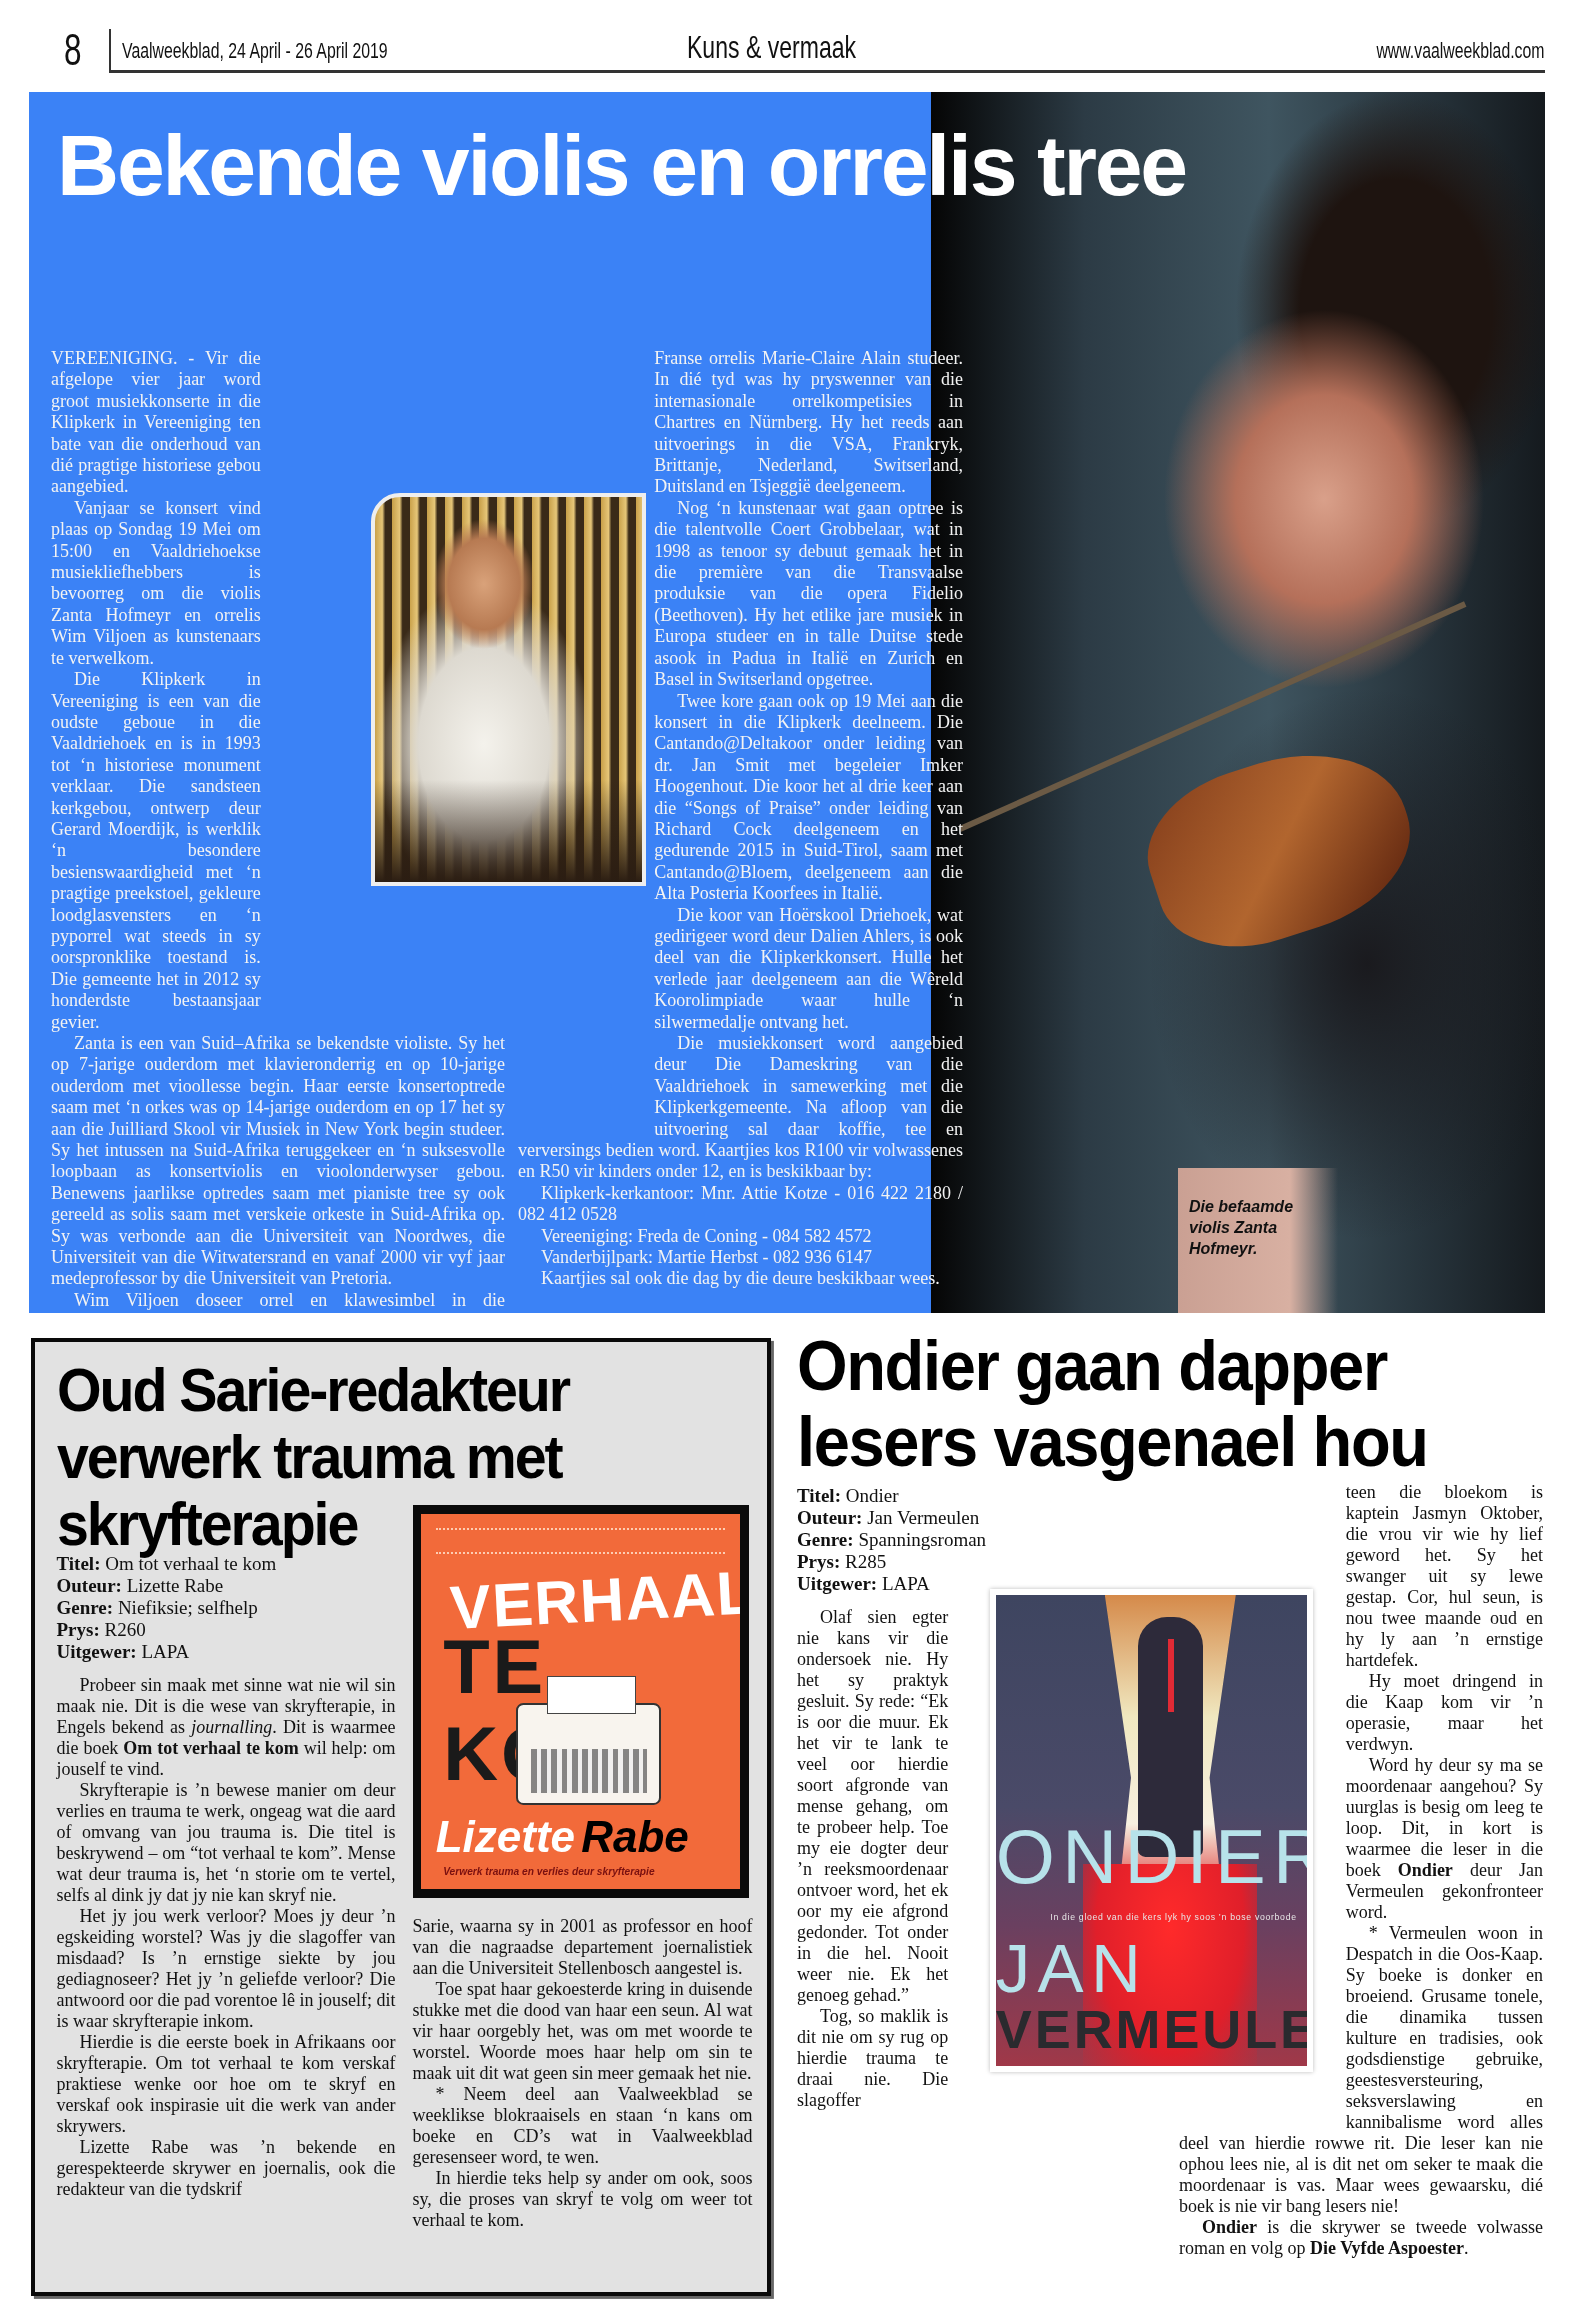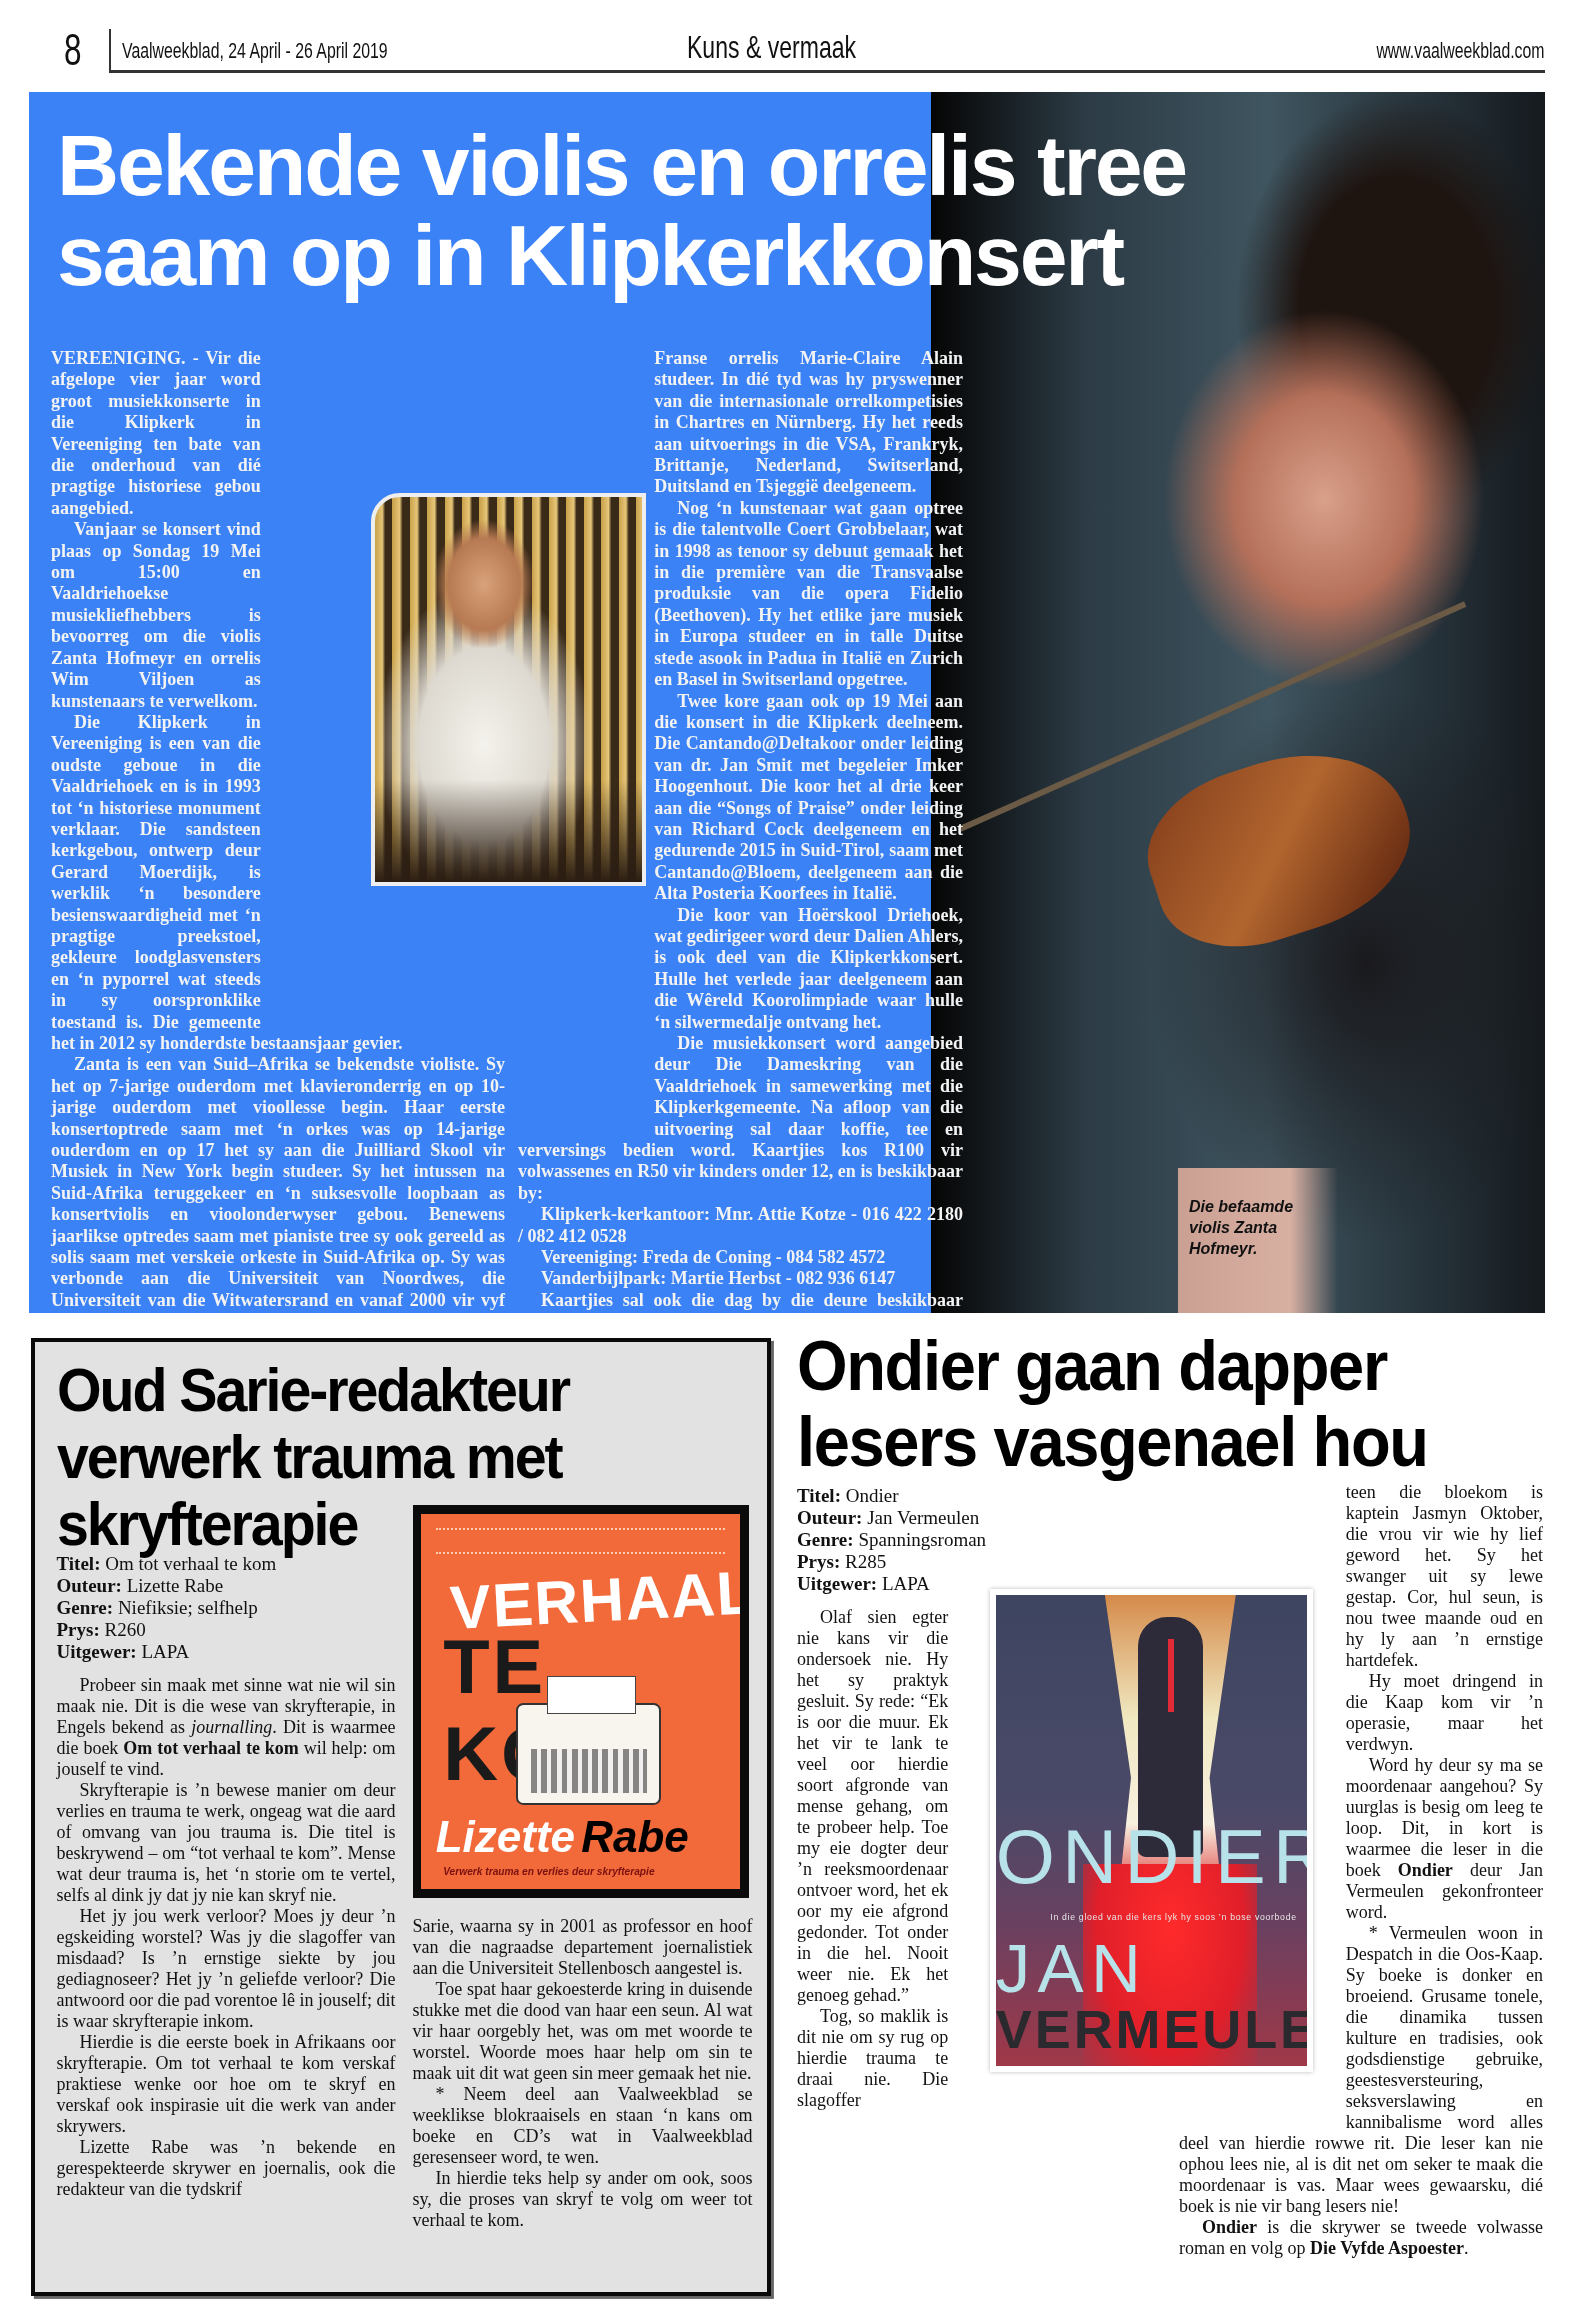--- a/index.html
+++ b/index.html
@@ -21,21 +21,21 @@
     background:
       radial-gradient(ellipse 160px 189px at 393px 407px, #d9a08a 0%, #b5705a 55%, rgba(60,40,40,0) 100%),
       radial-gradient(ellipse 160px 218px at 465px 218px, #1e1410 0%, #1e1410 60%, rgba(0,0,0,0) 100%),
       radial-gradient(ellipse 218px 276px at 436px 872px, #1a1a1e 0%, rgba(0,0,0,0) 100%),
       linear-gradient(90deg, #050505 0%, #2c3b45 25%, #3f5560 55%, #27343c 80%, #151a1e 100%); }
   .violin-shape { position: absolute; left: 1120px; top: 669px; width: 262px; height: 174px; border-radius: 40% 50% 45% 40%; background: linear-gradient(135deg, #8a3a14, #c06a2c 50%, #5a1c08); transform: rotate(-18deg); opacity: 0.9; }
   .bow-shape { position: absolute; left: 931px; top: 734px; width: 553px; height: 5.8px; background: #6b5a45; transform: rotate(-24deg); transform-origin: left; }
   .feature-headline { position: absolute; left: 28px; top: 28px; width: 1381px; color: #fff; font-family: "Liberation Sans", sans-serif; font-weight: 700; font-size: 86px; line-height: 90px; letter-spacing: -2.2px; }
   .feature-headline span { display: block; }
 
-  .body-text-white { color: #f3f3f3; font-size: 18px; line-height: 21.4px; text-align: justify; font-weight: bold; }
+  .body-text-white { color: #f3f3f3; font-size: 18px; line-height: 21.4px; text-align: justify; }
   .body-text-white p { text-indent: 23px; }
   .body-text-white p.noindent { text-indent: 0; }
 
   .feature-col1 { position: absolute; left: 22px; top: 256px; width: 454px; }
   .feature-col2 { position: absolute; left: 489px; top: 256px; width: 445px; }
   .float-gap-left { float: right; width: 237px; height: 538px; margin-top: 127px; margin-left: 7.3px; }
   .float-gap-right { float: left; width: 129px; height: 633px; margin-top: 151px; margin-right: 7.3px; }
 
   .organist-photo { position: absolute; left: 342px; top: 401px; width: 275px; height: 393px; border: 4.4px solid #eee; border-radius: 29px 0 0 0;
     background:
@@ -106,21 +106,20 @@
   <div class="header-rule-h"></div>
 </div>
 
 <div class="feature">
   <div class="feature-photo"></div>
   <div class="bow-shape"></div>
   <div class="violin-shape"></div>
 
   <h1 class="feature-headline">
     <span>Bekende violis en orrelis tree</span>
-    <span>saam op in Klipkerkkonsert</span>
   </h1>
 
   <div class="feature-col1 body-text-white">
     <div class="float-gap-left"></div>
     <p class="noindent">VEREENIGING. - Vir die afgelope vier jaar word groot musiekkonserte in die Klipkerk in Vereeniging ten bate van die onderhoud van dié pragtige historiese gebou aangebied.</p>
     <p>Vanjaar se konsert vind plaas op Sondag 19 Mei om 15:00 en Vaaldriehoekse musiekliefhebbers is bevoorreg om die violis Zanta Hofmeyr en orrelis Wim Viljoen as kunstenaars te verwelkom.</p>
     <p>Die Klipkerk in Vereeniging is een van die oudste geboue in die Vaaldriehoek en is in 1993 tot ‘n historiese monument verklaar. Die sandsteen kerkgebou, ontwerp deur Gerard Moerdijk, is werklik ‘n besondere besienswaardigheid met ‘n pragtige preekstoel, gekleure loodglasvensters en ‘n pyporrel wat steeds in sy oorspronklike toestand is. Die gemeente het in 2012 sy honderdste bestaansjaar gevier.</p>
     <p>Zanta is een van Suid–Afrika se bekendste violiste. Sy het op 7-jarige ouderdom met klavieronderrig en op 10-jarige ouderdom met vioollesse begin. Haar eerste konsertoptrede saam met ‘n orkes was op 14-jarige ouderdom en op 17 het sy aan die Juilliard Skool vir Musiek in New York begin studeer. Sy het intussen na Suid-Afrika teruggekeer en ‘n suksesvolle loopbaan as konsertviolis en vioolonderwyser gebou. Benewens jaarlikse optredes saam met pianiste tree sy ook gereeld as solis saam met verskeie orkeste in Suid-Afrika op. Sy was verbonde aan die Universiteit van Noordwes, die Universiteit van die Witwatersrand en vanaf 2000 vir vyf jaar medeprofessor by die Universiteit van Pretoria.</p>
     <p>Wim Viljoen doseer orrel en klawesimbel in die departement Musiek van die Universiteit van Pretoria waar hy voorheen ook die hoof van die musiekdepartement was. As jong musiekstudent het hy destyds vir twee jaar in Parys onder die beroemde</p>
   </div>

